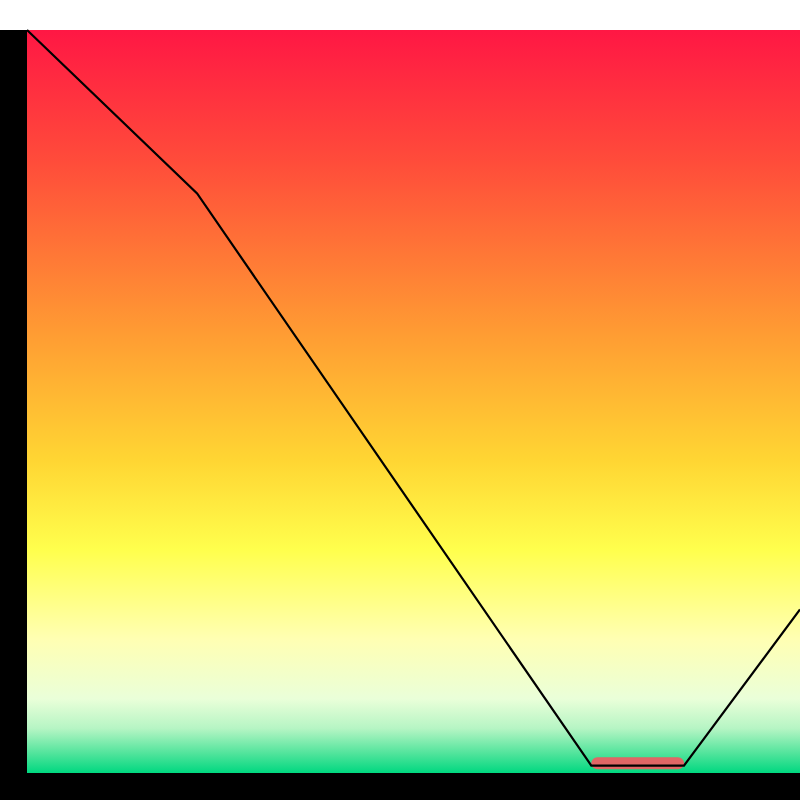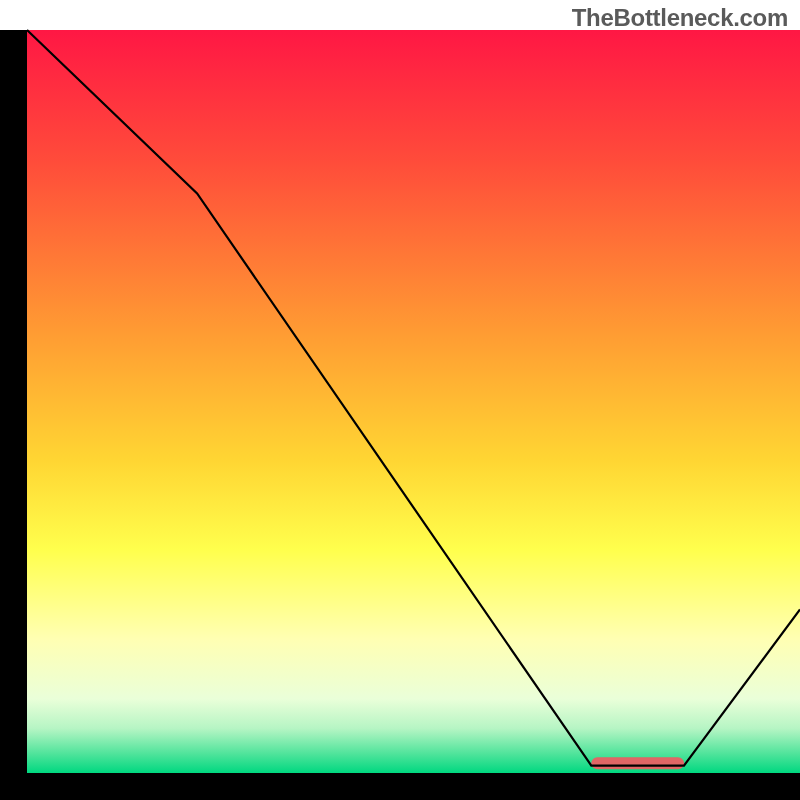--- a/index.html
+++ b/index.html
@@ -25,21 +25,20 @@
     letter-spacing: -0.3px;
   }
   svg.chart {
     display: block;
   }
 </style>
 </head>
 <body>
 
 <div class="container">
-  <div class="watermark">TheBottleneck.com</div>
 
   <svg class="chart" width="800" height="800" viewBox="0 0 800 800">
     <defs>
       <linearGradient id="bg-grad" x1="0" y1="0" x2="0" y2="1">
 
       <stop offset="0%" stop-color="#ff1744"></stop>
           <stop offset="18%" stop-color="#ff4d3a"></stop>
           <stop offset="40%" stop-color="#ff9933"></stop>
           <stop offset="58%" stop-color="#ffd633"></stop>
           <stop offset="70%" stop-color="#ffff4d"></stop>

